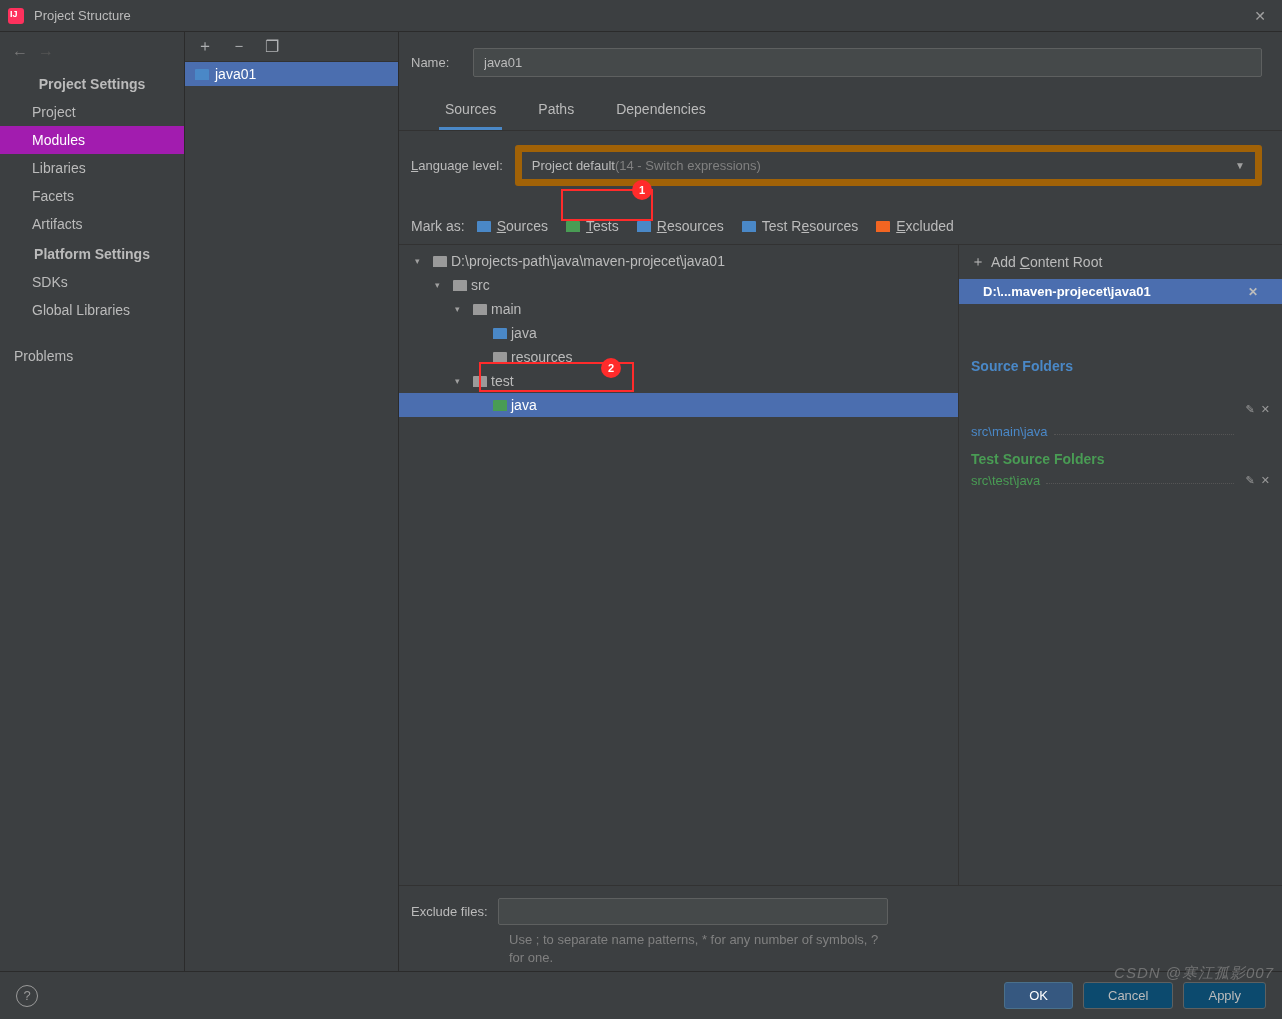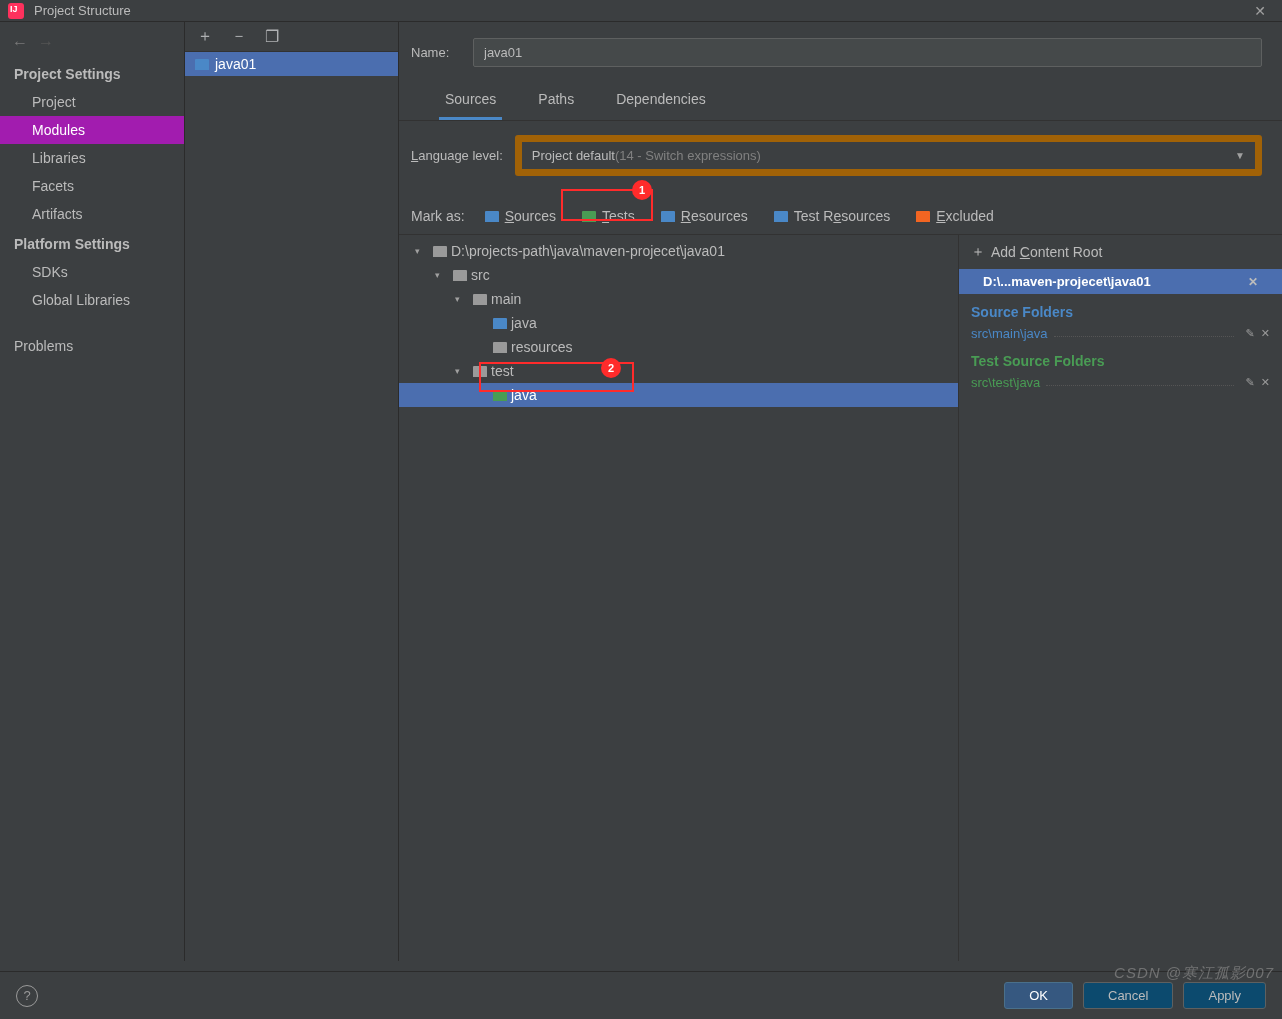--- a/index.html
+++ b/index.html
@@ -1,28 +1,28 @@
 <!DOCTYPE html>
 <html><head>
 <meta charset="utf-8">
 <style>
 * { margin:0; padding:0; box-sizing:border-box; font-family:"Segoe UI",Arial,sans-serif; }
 body { background:#3c3f41; color:#bbbbbb; font-size:13px; width:1282px; height:1019px; overflow:hidden; position:relative; }
-.titlebar { height:22px; display:flex; align-items:center; padding:0 8px; border-bottom:1px solid #2b2b2b; }
+.titlebar { height:32px; display:flex; align-items:center; padding:0 8px; border-bottom:1px solid #2b2b2b; }
 .titlebar .logo { width:16px; height:16px; background:#fe315d; border-radius:3px; margin-right:10px; position:relative; }
 .titlebar .logo::after { content:"IJ"; font-size:9px; font-weight:bold; color:#fff; position:absolute; top:1px; left:2px; }
 .titlebar .title { flex:1; color:#bbbbbb; font-size:13px; }
 .titlebar .close { color:#a0a0a0; font-size:14px; cursor:pointer; padding:4px 8px; }
 
 .main { display:flex; height:calc(100% - 32px - 48px); }
 
 .sidebar { width:185px; background:#3c3f41; border-right:1px solid #2b2b2b; padding-top:6px; }
 .sidebar .navbtns { padding:4px 12px 8px 12px; display:flex; gap:10px; }
 .sidebar .navbtns span { color:#787878; font-size:16px; cursor:pointer; }
-.sidebar .section-hdr { font-weight:bold; color:#bbbbbb; padding:8px 14px 6px; font-size:14px; }
+.sidebar .section-hdr { font-weight:bold; color:#bbbbbb; padding:8px 14px 6px; font-size:14px;text-align:center; }
 .sidebar .item { padding:6px 14px 6px 32px; cursor:pointer; font-size:14px; }
 .sidebar .item.selected { background:#a21caf; color:#fff; }
 
 .modlist { width:214px; background:#3c3f41; border-right:1px solid #2b2b2b; }
 .modlist .toolbar { height:30px; display:flex; align-items:center; gap:18px; padding:0 12px; border-bottom:1px solid #323232; }
 .modlist .toolbar span { color:#afb1b3; font-size:16px; cursor:pointer; }
 .modlist .entry { background:#4b6eaf; color:#fff; padding:4px 10px; display:flex; align-items:center; gap:6px; font-size:14px; }
 
 .content { flex:1; display:flex; flex-direction:column; padding:16px 0 0 0; overflow:hidden; }
 .row-name { display:flex; align-items:center; padding:0 20px 16px 12px; gap:12px; }
@@ -33,36 +33,36 @@
 .tabs .tab { padding:8px 6px 10px; cursor:pointer; color:#bbbbbb; font-size:14px; }
 .tabs .tab.active { border-bottom:3px solid #4a88c7; color:#bbbbbb; }
 
 .row-lang { display:flex; align-items:center; gap:12px; padding:14px 20px 0 12px; }
 .row-lang label { }
 .row-lang .select { flex:1; background:#3c3f41; border:7px solid #a16207; padding:6px 10px; border-radius:3px; display:flex; align-items:center; position:relative; font-size:13px; }
 .row-lang .select .dim { color:#808080; }
 .row-lang .select .caret { position:absolute; right:10px; color:#a0a0a0; font-size:10px; }
 .ul { text-decoration:underline; }
 
-.markas { display:flex; align-items:center; gap:14px; padding:30px 20px 8px 12px; font-size:14px; }
+.markas { display:flex; align-items:center; gap:6px; padding:30px 20px 8px 12px; font-size:14px; }
 .markas .mbtn { display:flex; align-items:center; gap:6px; cursor:pointer; padding:2px 6px; }
 .folder-icon { width:14px; height:11px; border-radius:1px 1px 0 0; display:inline-block; position:relative; }
 .blue-f { background:#4a88c7; }
 .green-f { background:#499c54; }
 .orange-f { background:#f26522; }
 .grey-f { background:#9a9a9a; }
 
 .split { display:flex; flex:1; min-height:0; }
 .tree-panel { flex:1; border-top:1px solid #323232; padding-top:4px; overflow:auto; }
 .side-panel { width:324px; border-left:1px solid #323232; border-top:1px solid #323232; display:flex; flex-direction:column; }
 .side-panel .add-root { padding:8px 12px; display:flex; align-items:center; gap:6px; cursor:pointer; font-size:14px; }
 .side-panel .root-path { background:#4b6eaf; color:#fff; padding:5px 24px; font-weight:bold; display:flex; align-items:center; font-size:13px; }
 .side-panel .root-path .x { margin-left:auto; color:#bcbcbc; cursor:pointer; font-size:12px; }
 .side-panel .group-title { padding:10px 12px 4px; font-weight:bold; font-size:14px; }
-.sf-blue { color:#4a88c7; }
+.sf-blue { color:#4a88c7;margin-top:44px; }
 .sf-green { color:#499c54; }
 .side-panel .folder-line { padding:2px 12px; display:flex; align-items:center; font-size:13px; }
 .side-panel .folder-line .dots { flex:1; border-bottom:1px dotted #555; margin:0 6px; height:1px; align-self:flex-end; margin-bottom:4px; }
 .side-panel .folder-line .edit,.side-panel .folder-line .del { color:#9a9a9a; cursor:pointer; font-size:11px; margin-left:6px; }
 
 .tree-row { height:24px; display:flex; align-items:center; gap:4px; font-size:14px; padding-left:12px; }
 .tree-row .indent { display:inline-block; }
 .tree-row .caret { width:14px; display:inline-block; color:#a0a0a0; font-size:9px; cursor:pointer; }
 .tree-row.selected { background:#4b6eaf; color:#fff; }
 
@@ -228,20 +228,27 @@
         <div class="group-title sf-green">Test Source Folders</div>
         <div class="folder-line">
           <span class="sf-green">src\test\java</span>
           <span class="dots"></span>
           <span class="edit">✎</span>
           <span class="del">✕</span>
         </div>
       </div>
     </div>
 
+    <div class="exclude-area">
+      <div class="ex-row">
+        <label>Exclude files:</label>
+        <input value="" style="">
+      </div>
+      <div class="hint">Use ; to separate name patterns, * for any number of symbols, ? for one.</div>
+    </div>
   </div>
 </div>
 
 <div class="footer">
   <div class="help">?</div>
   <div class="spacer"></div>
   <button class="primary">OK</button>
   <button>Cancel</button>
   <button>Apply</button>
 </div>

